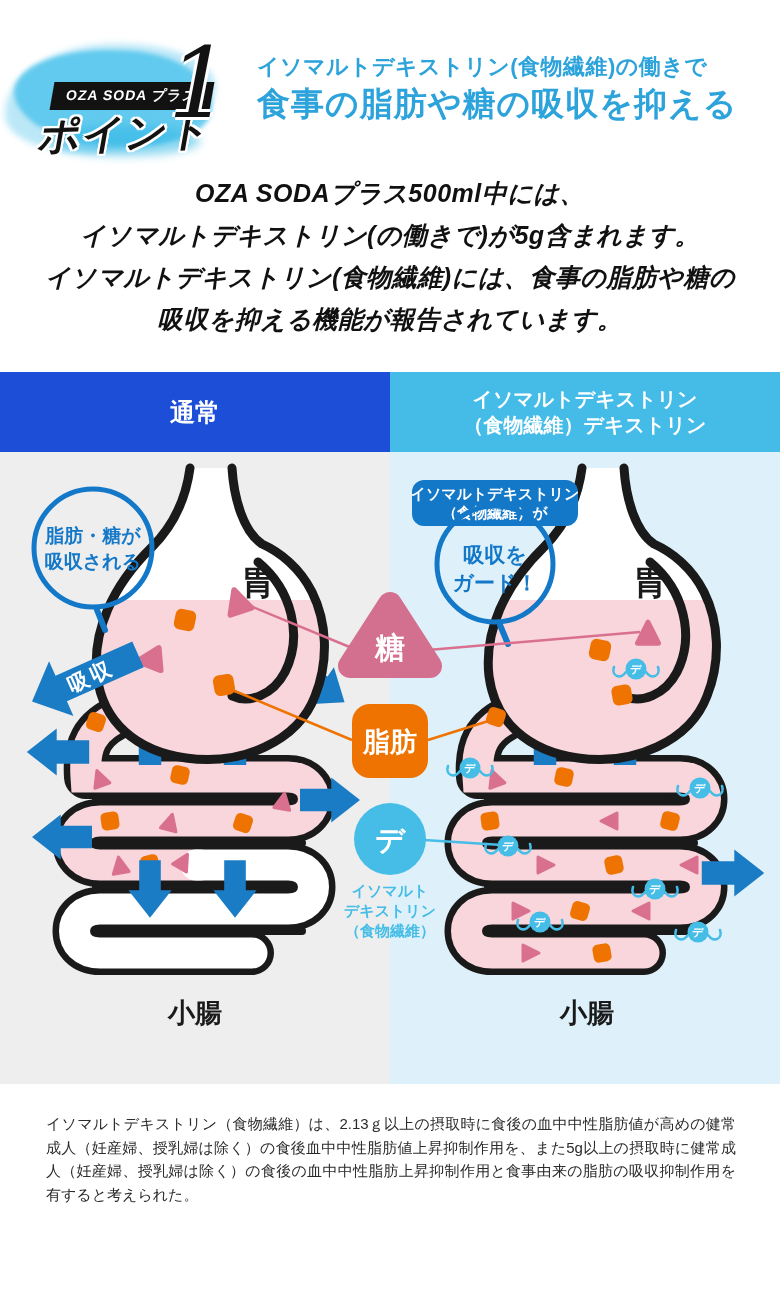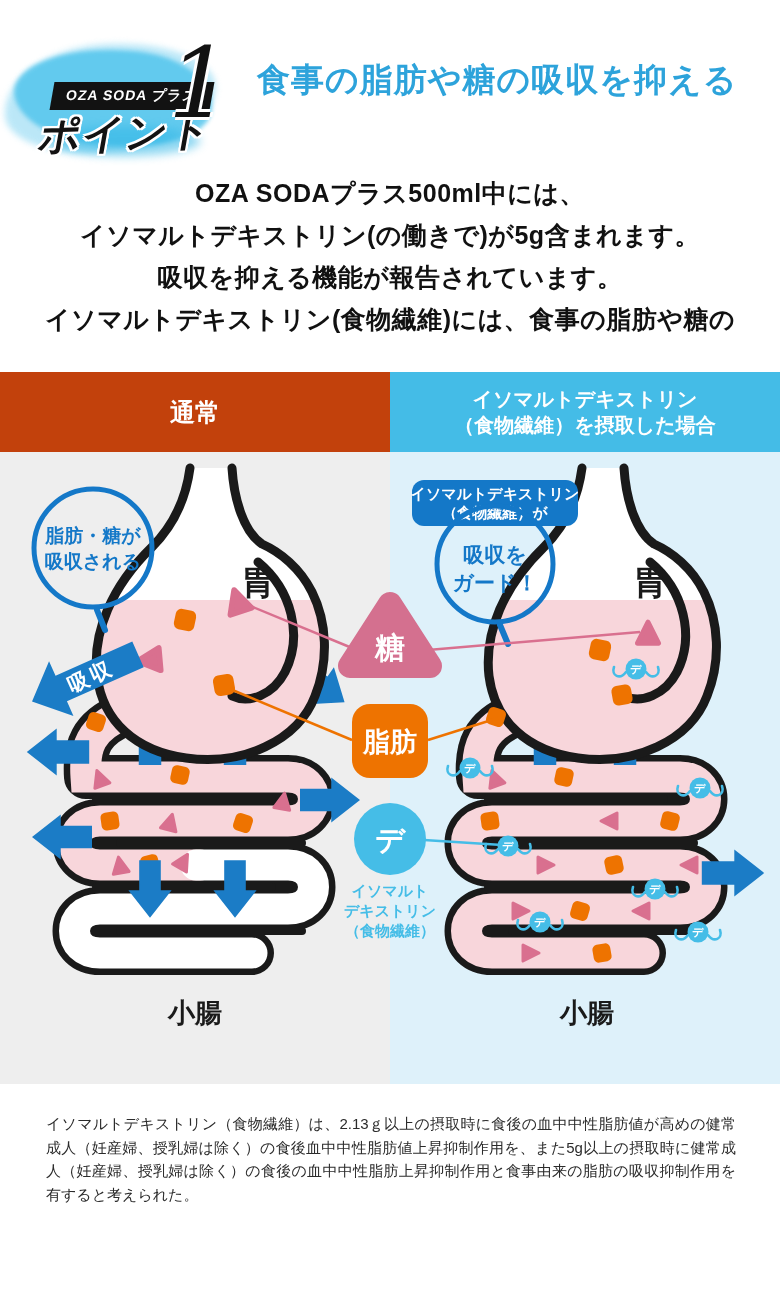--- a/index.html
+++ b/index.html
@@ -16,28 +16,28 @@
   .badge{position:absolute;left:52px;top:82px;background:#121212;color:#fff;font-weight:bold;
       font-size:14px;letter-spacing:1px;padding:5px 14px;transform:skewX(-10deg);white-space:nowrap;}
   .point-word{position:absolute;left:40px;top:106px;font-size:41px;font-weight:bold;color:#121212;
       transform:skewX(-12deg) rotate(-2deg);letter-spacing:1px;
       text-shadow:-2px 0 #fff,2px 0 #fff,0 -2px #fff,0 2px #fff,-2px -2px #fff,2px 2px #fff,-2px 2px #fff,2px -2px #fff;}
   .point-num{position:absolute;left:168px;top:34px;font-family:"DejaVu Serif","Liberation Serif",serif;
       font-style:italic;font-size:98px;line-height:1;color:#121212;
       text-shadow:-3px 0 #fff,3px 0 #fff,0 -3px #fff,0 3px #fff;}
   .headline{position:absolute;left:257px;top:52px;color:#2da3db;}
   .h1a{font-size:22px;font-weight:bold;letter-spacing:.5px;}
-  .h1b{font-size:33px;font-weight:bold;letter-spacing:1px;margin-top:6px;}
+  .h1b{font-size:33px;font-weight:bold;letter-spacing:1px;}
   
   .intro{position:absolute;left:0;top:172px;width:780px;text-align:center;color:#111;
-      font-size:25px;font-weight:bold;line-height:42px;letter-spacing:.5px;}
+      font-size:25px;font-weight:bold;line-height:42px;letter-spacing:.5px;font-style:italic;}
   
   .compare{position:absolute;left:0;top:372px;width:780px;}
   .col-heads{display:flex;width:780px;height:80px;}
-  .head-left{width:390px;background:#c2410c;color:#fff;font-size:25px;font-weight:bold;
+  .head-left{width:390px;background:#1d4ed8;color:#fff;font-size:25px;font-weight:bold;
       display:flex;align-items:center;justify-content:center;}
   .head-right{width:390px;background:#44bce7;color:#fff;font-size:20px;font-weight:bold;line-height:1.3;
       display:flex;flex-direction:column;align-items:center;justify-content:center;}
   .compare svg{display:block;}
   svg text{font-family:"Liberation Sans","DejaVu Sans",sans-serif;}
   
   .footnote{position:absolute;left:30px;top:1096px;width:722px;color:#2b2b2b;font-size:15px;
       line-height:23.5px;text-align:justify;}
   .footnote p{margin:16px;}
 </style>
@@ -49,37 +49,38 @@
   <div>
     <div class="splash">
       <div class="b1"></div>
       <div class="b2"></div>
       <div class="b3"></div>
     </div>
     <div class="badge">OZA SODA プラス</div>
     <div class="point-word">ポイント</div>
     <div class="point-num">1</div>
     <div class="headline">
+      <div class="h1a">イソマルトデキストリン(食物繊維)の働きで</div>
       <div class="h1b">食事の脂肪や糖の吸収を抑える</div>
     </div>
   </div>
 
   <div class="intro">
     <div>OZA SODAプラス500ml中には、</div>
     <div>イソマルトデキストリン(の働きで)が5g含まれます。</div>
+    <div>イソマルトデキストリン(食物繊維)には、食事の脂肪や糖の</div>
     <div>吸収を抑える機能が報告されています。</div>
-    <div>イソマルトデキストリン(食物繊維)には、食事の脂肪や糖の</div>
   </div>
 
   <div class="compare">
     <div class="col-heads">
       <div class="head-left">通常</div>
       <div class="head-right">
         <div>イソマルトデキストリン</div>
-        <div>（食物繊維）を摂取した場合</div>
+        <div>（食物繊維）デキストリン</div>
       </div>
     </div>
 
     <svg viewBox="0 0 780 632" width="780" height="632">
       <defs>
         <path id="arr" d="M0,-24 L18,-1 L9,-1 L9,24 L-9,24 L-9,-1 L-18,-1 Z"></path>
         <path id="tri" d="M0,-9 L8,7 L-8,7 Z"></path>
         <rect id="sq" x="-9" y="-9" width="18" height="18" rx="5"></rect>
         <g id="dexbody">
           <path d="M-10,3 C-16,11 -25,7 -22,-2" fill="none" stroke="#45bde7" stroke-width="2.6" stroke-linecap="round"></path>

